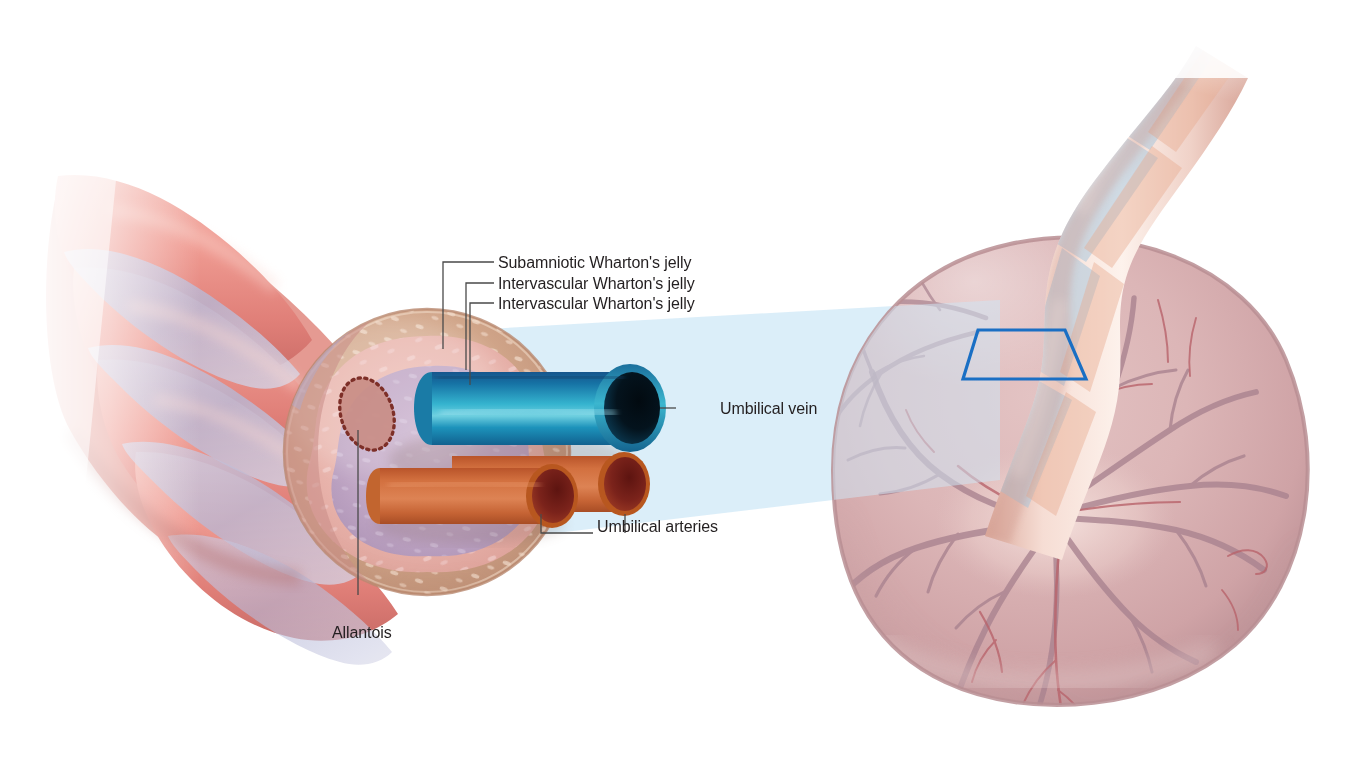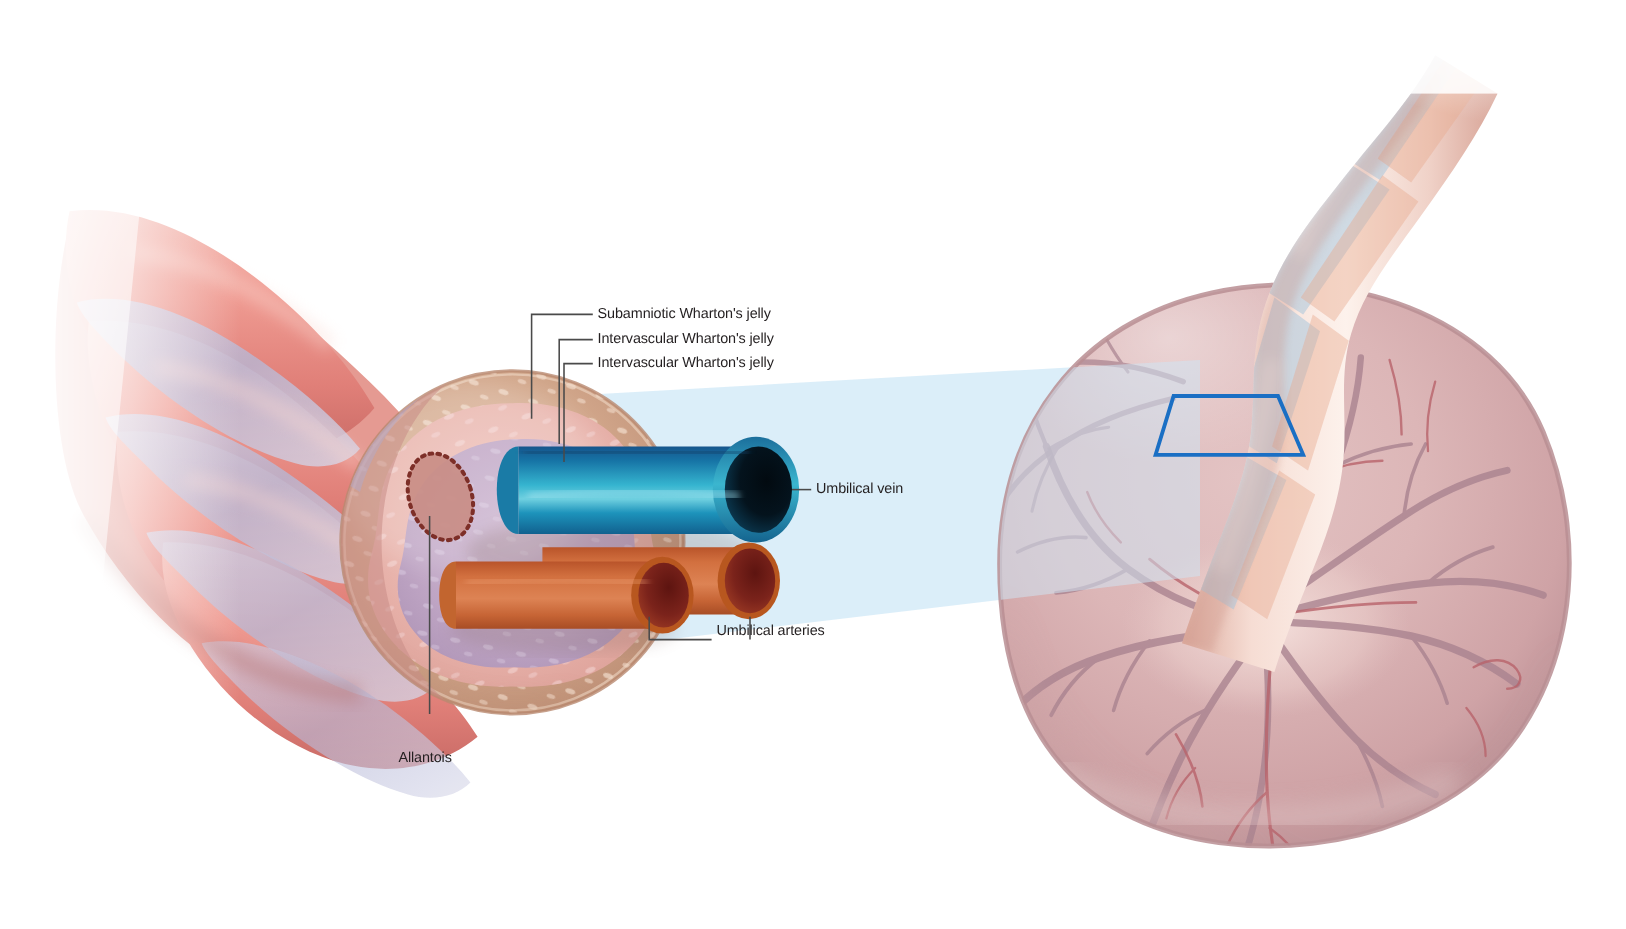--- a/index.html
+++ b/index.html
@@ -1,20 +1,20 @@
 <!DOCTYPE html>
 <html><head>
 <meta charset="utf-8">
 <style>
   html,body{margin:0;padding:0;background:#ffffff;}
   body{width:1355px;height:774px;overflow:hidden;
        font-family:"Liberation Sans","DejaVu Sans",sans-serif;}
   #stage{position:relative;width:1355px;height:774px;background:#fff;}
   #art{position:absolute;left:0;top:0;}
-  .lbl{position:absolute;font-size:12px;color:#231f20;white-space:nowrap;
+  .lbl{position:absolute;font-size:16px;color:#231f20;white-space:nowrap;
        letter-spacing:-0.1px;line-height:1;}
 </style>
 </head>
 <body>
 
 <div id="stage">
 
 <svg id="art" width="1355" height="774" viewBox="0 0 1355 774">
   <defs>
 
@@ -426,19 +426,19 @@
   </g>
 
 </svg>
 
 <div class="lbl" style="left:498px;top:255px;">Subamniotic Wharton's jelly</div>
 
 <div class="lbl" style="left:498px;top:276px;">Intervascular Wharton's jelly</div>
 
 <div class="lbl" style="left:498px;top:296px;">Intervascular Wharton's jelly</div>
 
-<div class="lbl" style="left:680px;top:401px;">Umbilical vein</div>
+<div class="lbl" style="left:720px;top:401px;">Umbilical vein</div>
 
 <div class="lbl" style="left:597px;top:519px;">Umbilical arteries</div>
 
 <div class="lbl" style="left:332px;top:625px;">Allantois</div>
 
 </div>
 
 </body></html>

